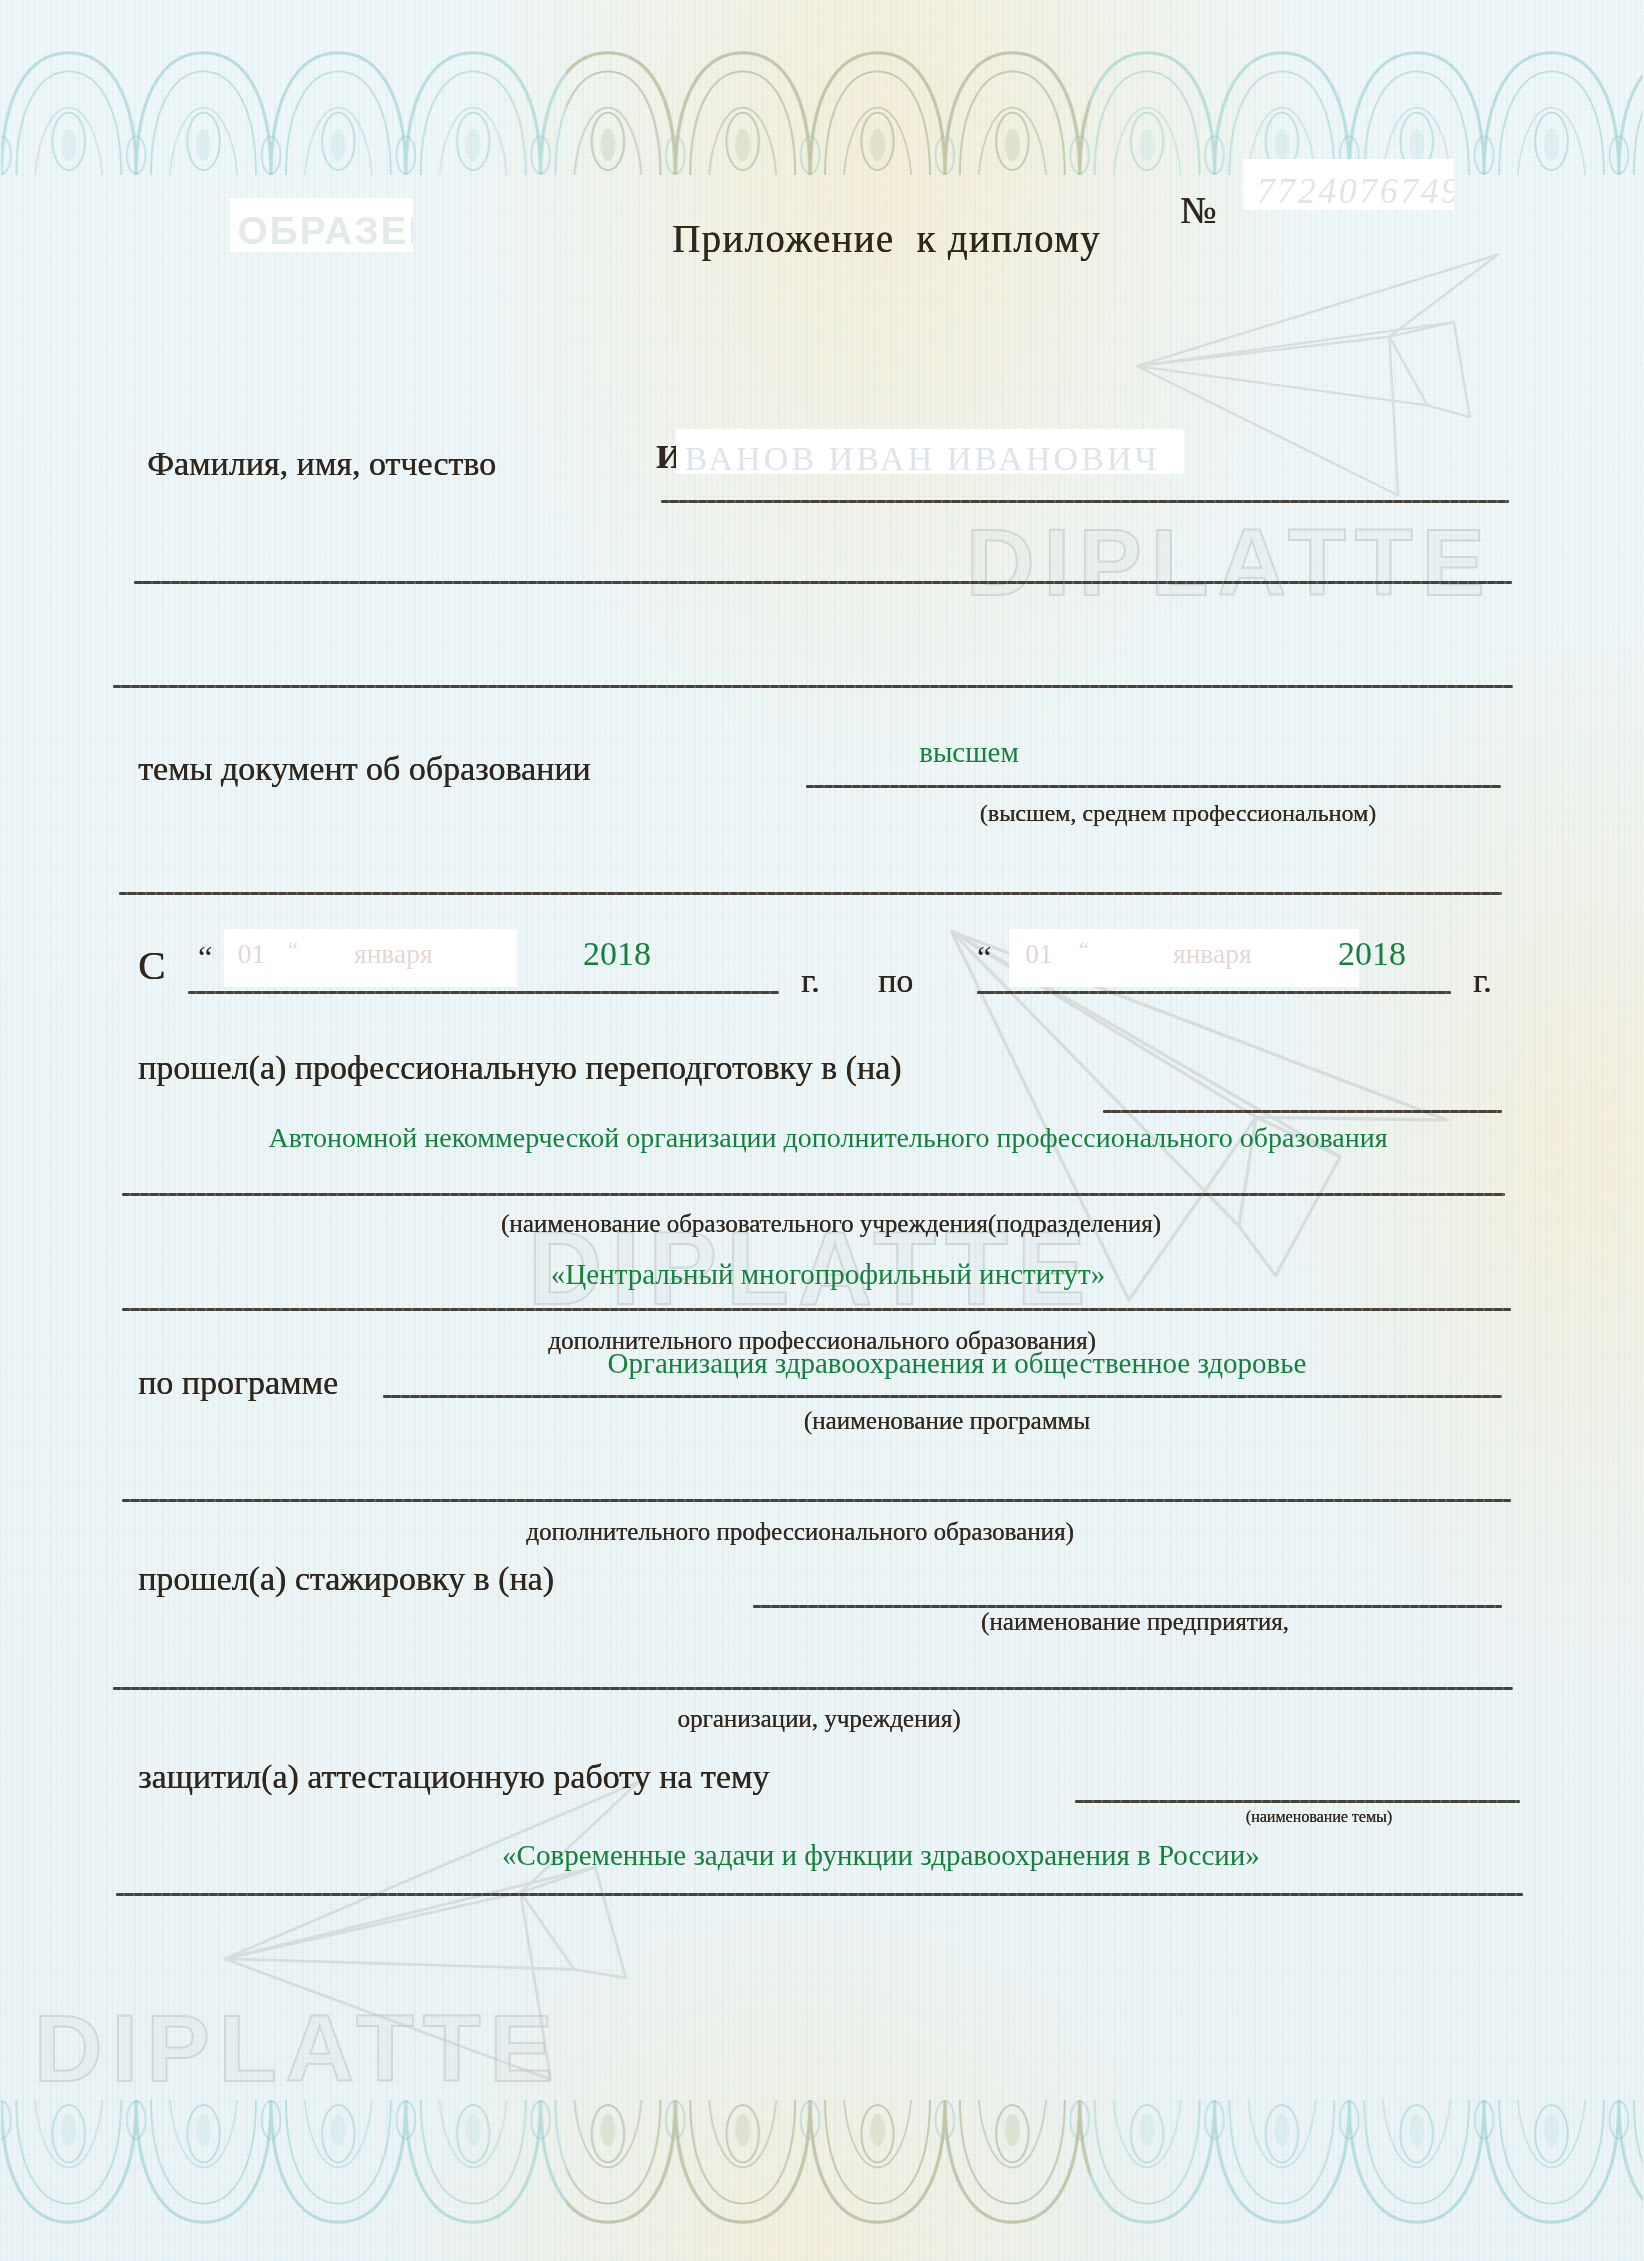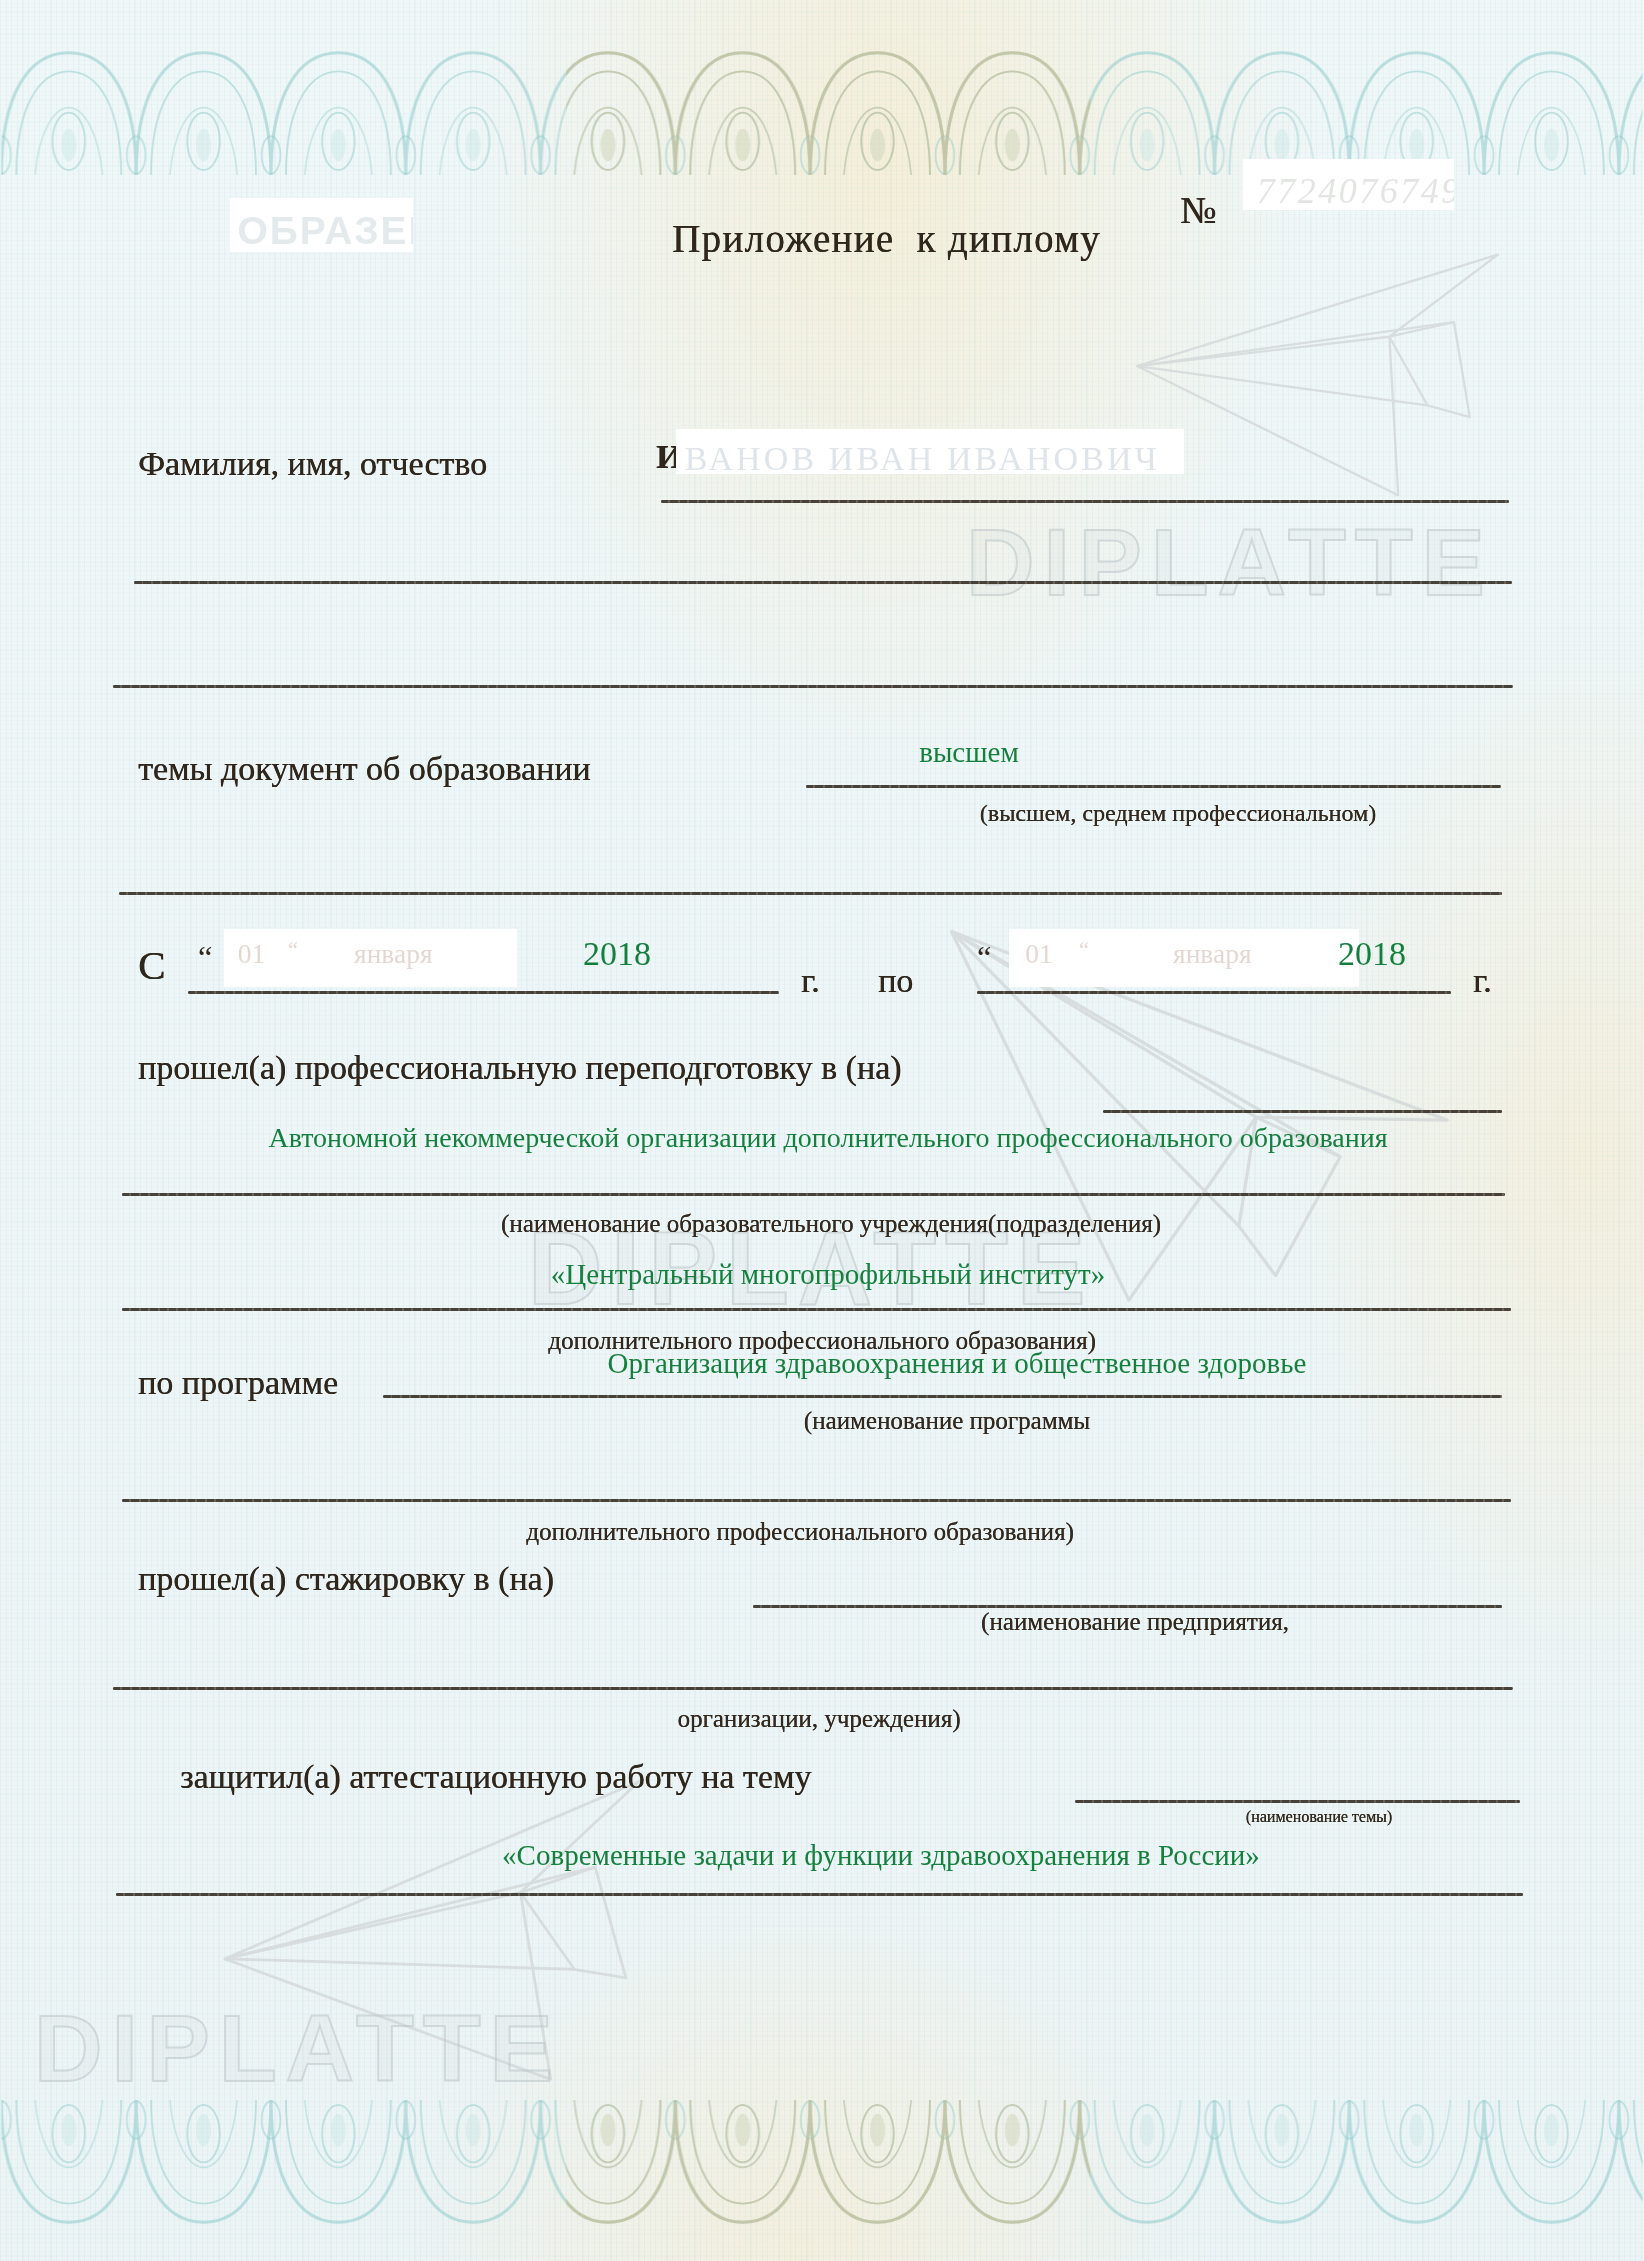--- a/index.html
+++ b/index.html
@@ -124,21 +124,21 @@
 <div class="abs redact" style="left:230px;top:198px;width:183px;height:54px;">
   <span class="faint-sample">ОБРАЗЕЦ</span>
 </div>
 
 <div class="abs lbl" style="left:672px;top:184px;font-size:39px;letter-spacing:1.3px;margin-top:32px;">Приложение  к диплому</div>
 <div class="abs lbl" style="left:1180px;top:188px;font-size:38px;">№</div>
 <div class="abs redact" style="left:1243px;top:159px;width:211px;height:51px;">
   <span class="faint-num">772407674946</span>
 </div>
 
-<div class="abs lbl" style="left:138px;top:445px;">Фамилия, имя, отчество</div>
+<div class="abs lbl" style="left:147px;top:445px;">Фамилия, имя, отчество</div>
 <div class="abs lbl" style="left:656px;top:438px;font-weight:700;">И</div>
 <div class="abs redact" style="left:676px;top:429px;width:508px;height:45px;">
   <span class="faint-name">ВАНОВ ИВАН ИВАНОВИЧ</span>
 </div>
 <div class="abs rule" style="left:661px;top:500px;width:848px;"></div>
 <div class="abs rule" style="left:134px;top:581px;width:1378px;"></div>
 <div class="abs rule" style="left:113px;top:685px;width:1400px;"></div>
 
 <div class="abs lbl" style="left:138px;top:750px;">темы документ об образовании</div>
 <div class="abs fill ctr" style="left:969px;top:736px;">высшем</div>
@@ -182,18 +182,18 @@
 <div class="abs hint ctr" style="left:947px;top:1407px;">(наименование программы</div>
 <div class="abs rule" style="left:122px;top:1499px;width:1389px;"></div>
 <div class="abs hint ctr" style="left:800px;top:1518px;">дополнительного профессионального образования)</div>
 
 <div class="abs lbl" style="left:138px;top:1560px;">прошел(а) стажировку в (на)</div>
 <div class="abs rule" style="left:753px;top:1605px;width:749px;"></div>
 <div class="abs hint ctr" style="left:1135px;top:1608px;">(наименование предприятия,</div>
 <div class="abs rule" style="left:113px;top:1687px;width:1400px;"></div>
 <div class="abs hint ctr" style="left:819px;top:1705px;">организации, учреждения)</div>
 
-<div class="abs lbl" style="left:138px;top:1758px;margin-left:42px;">защитил(а) аттестационную работу на тему</div>
+<div class="abs lbl" style="left:138px;top:1758px;">защитил(а) аттестационную работу на тему</div>
 <div class="abs rule" style="left:1075px;top:1800px;width:445px;"></div>
 <div class="abs hint ctr" style="left:1319px;top:1808px;font-size:16px;">(наименование темы)</div>
 <div class="abs fill ctr" style="left:881px;top:1839px;">«Современные задачи и функции здравоохранения в России»</div>
 <div class="abs rule" style="left:116px;top:1893px;width:1407px;"></div>
 
 
 </body></html>

